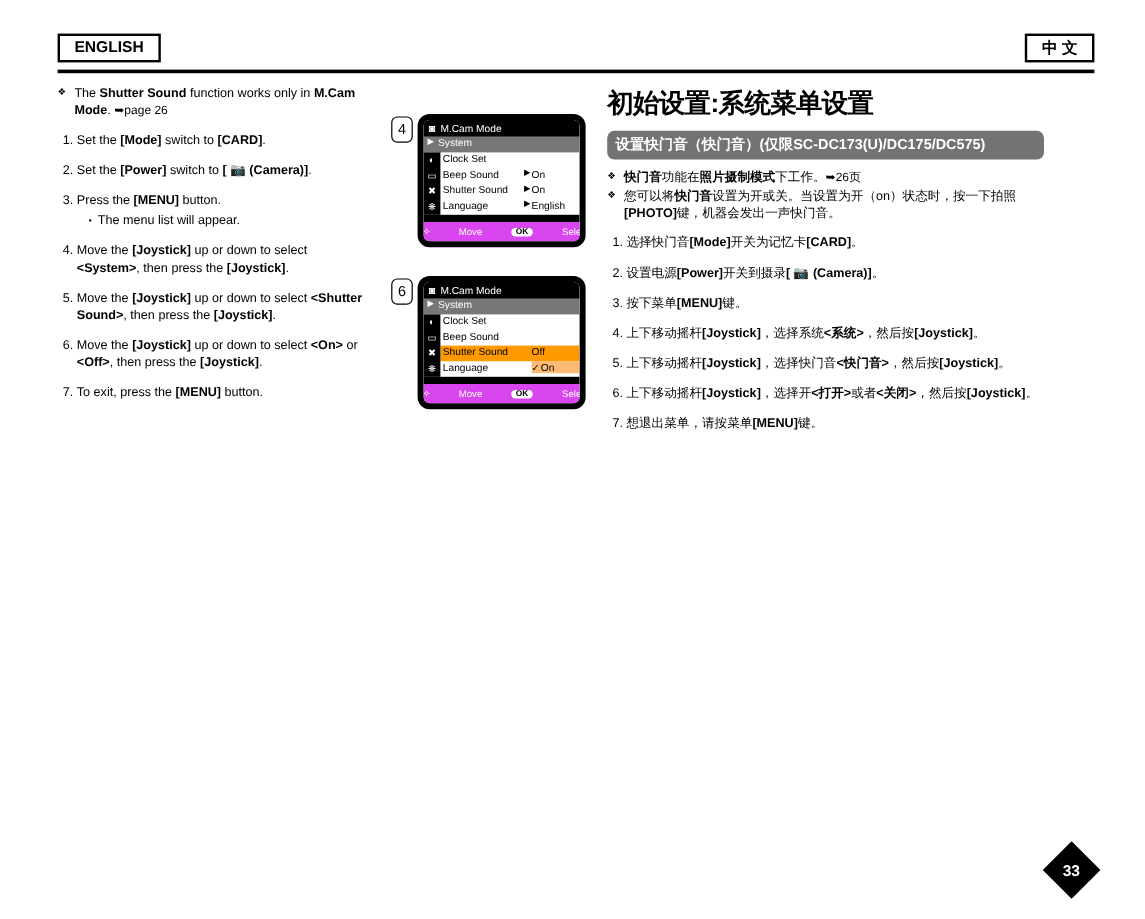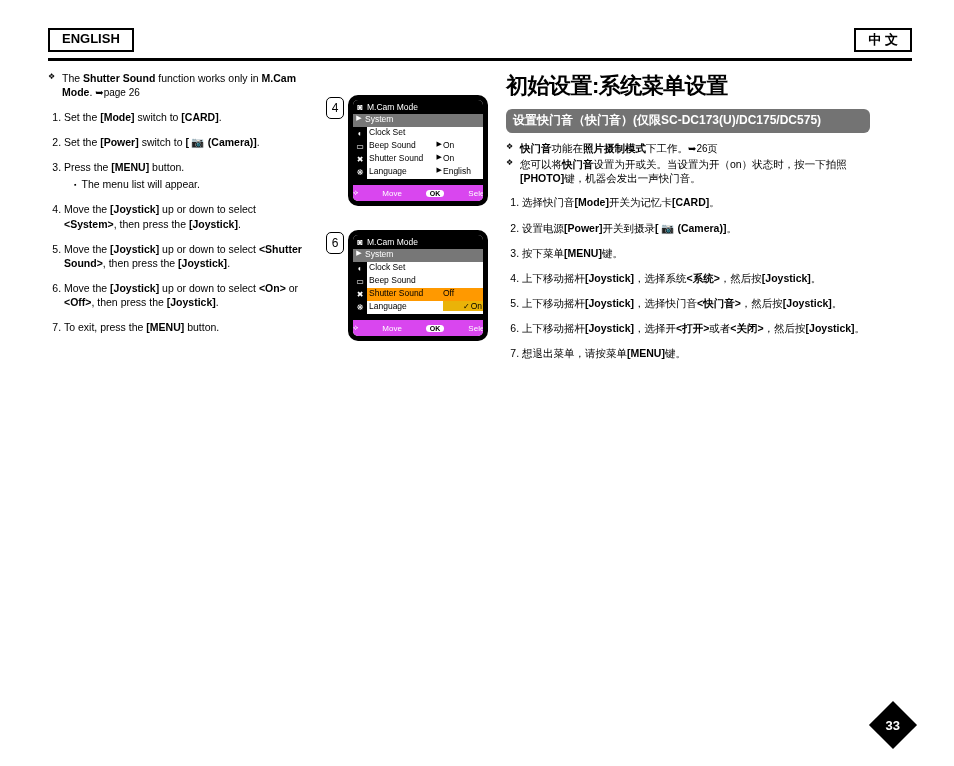--- a/index.html
+++ b/index.html
@@ -31,21 +31,21 @@
     .sel-row{background:#777;color:#fff;display:flex;align-items:flex-start;padding:0 2px 0 0;height:13px}
     .sel-row .tri{width:12px;text-align:center;font-size:7px}
     .side-col{float:left;width:14px;background:#000;color:#fff;font-size:8px;text-align:center;line-height:13px}
     .side-col div{height:13px}
     .rows-area{margin-left:14px}
     .mrow{display:flex;height:13px;align-items:flex-start;padding-left:2px}
     .mrow span.lbl{flex:1}
     .mrow span.tri{font-size:7px;margin-right:1px}
     .mrow.sel{background:#f90}
     .mrow .val{width:40px}
-    .mrow .val.hl{background:#eab308;padding-left:20px;margin-left:2px}
+    .mrow .val.hl{background:#fdba74;padding-left:0;margin-left:2px}
     .mrow .chk{font-size:8px;margin-right:1px}
     .fig-ftr{background:#d946ef;color:#fff;padding:3px 0;display:flex;justify-content:space-between;gap:24px;font-size:8px;align-items:center;clear:both}
     .pill{background:#fff;color:#000;border-radius:7px;padding:0 4px;font-size:7px;font-weight:bold}
     .pgnum{position:absolute;bottom:24px;right:44px;width:34px;height:34px;background:#000;transform:rotate(45deg);display:flex;align-items:center;justify-content:center}
     .pgnum span{transform:rotate(-45deg);color:#fff;font-weight:bold;font-size:13px}
     .spacer{height:6px;background:#000;clear:both}
     .col-r ol.steps b,.col-r h1{font-family:Arial,"Microsoft YaHei",sans-serif}
     .arrow-ref{font-size:10px}
   </style>
 </head>

